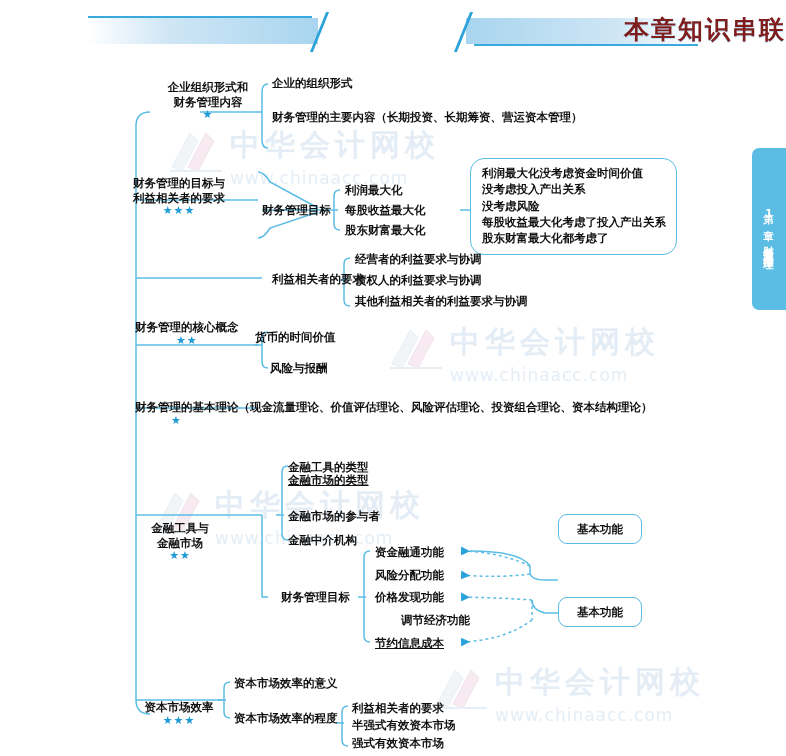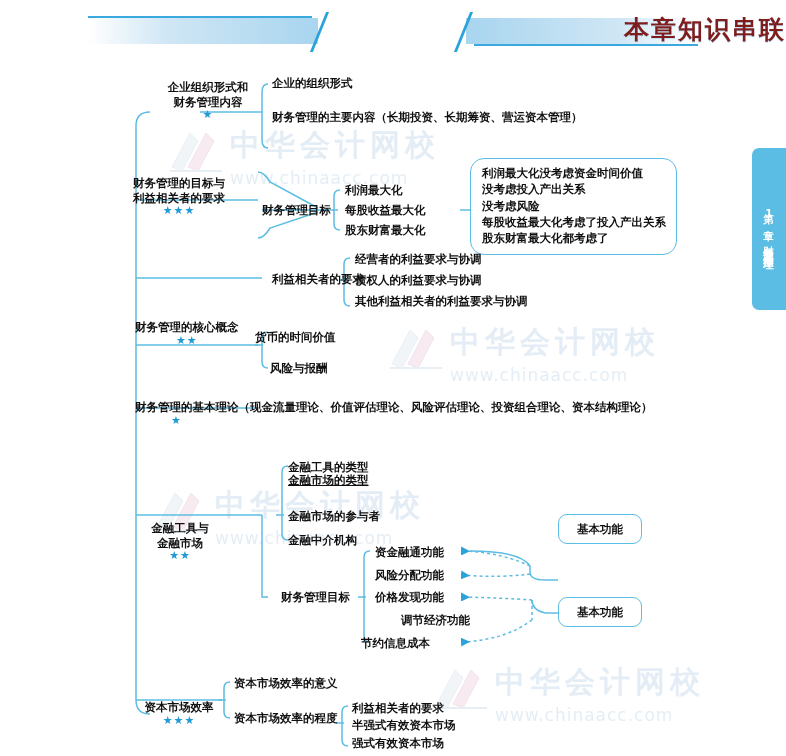--- a/index.html
+++ b/index.html
@@ -336,21 +336,21 @@
   <div class="lbl s13" style="left:288px; top:460px;">金融工具的类型</div>
   <div class="lbl s13" style="left:288px; top:473px;text-decoration:underline;">金融市场的类型</div>
   <div class="lbl s13" style="left:288px; top:509px;">金融市场的参与者</div>
   <div class="lbl s13" style="left:288px; top:533px;">金融中介机构</div>
 
   <div class="lbl s13" style="left:281px; top:590px;">财务管理目标</div>
   <div class="lbl s13" style="left:375px; top:545px;">资金融通功能</div>
   <div class="lbl s13" style="left:375px; top:568px;">风险分配功能</div>
   <div class="lbl s13" style="left:375px; top:590px;">价格发现功能</div>
   <div class="lbl s13" style="left:375px; top:613px;margin-left:26px;">调节经济功能</div>
-  <div class="lbl s13" style="left:361px; top:636px;">节约信息成本</div>
+  <div class="lbl s13" style="left:375px; top:636px;text-decoration:underline;">节约信息成本</div>
 
   <div class="node-box" style="left:558px; top:514px; width:84px; height:30px;">基本功能</div>
   <div class="node-box" style="left:558px; top:597px; width:84px; height:30px;">基本功能</div>
 
   <div class="lbl s13 center" style="left:133px; top:676px; width:92px;">
     <span>资本市场效率</span>
     <div class="stars">★★★</div>
   </div>
   <div class="lbl s13" style="left:234px; top:676px;">资本市场效率的意义</div>
   <div class="lbl s13" style="left:234px; top:711px;">资本市场效率的程度</div>

